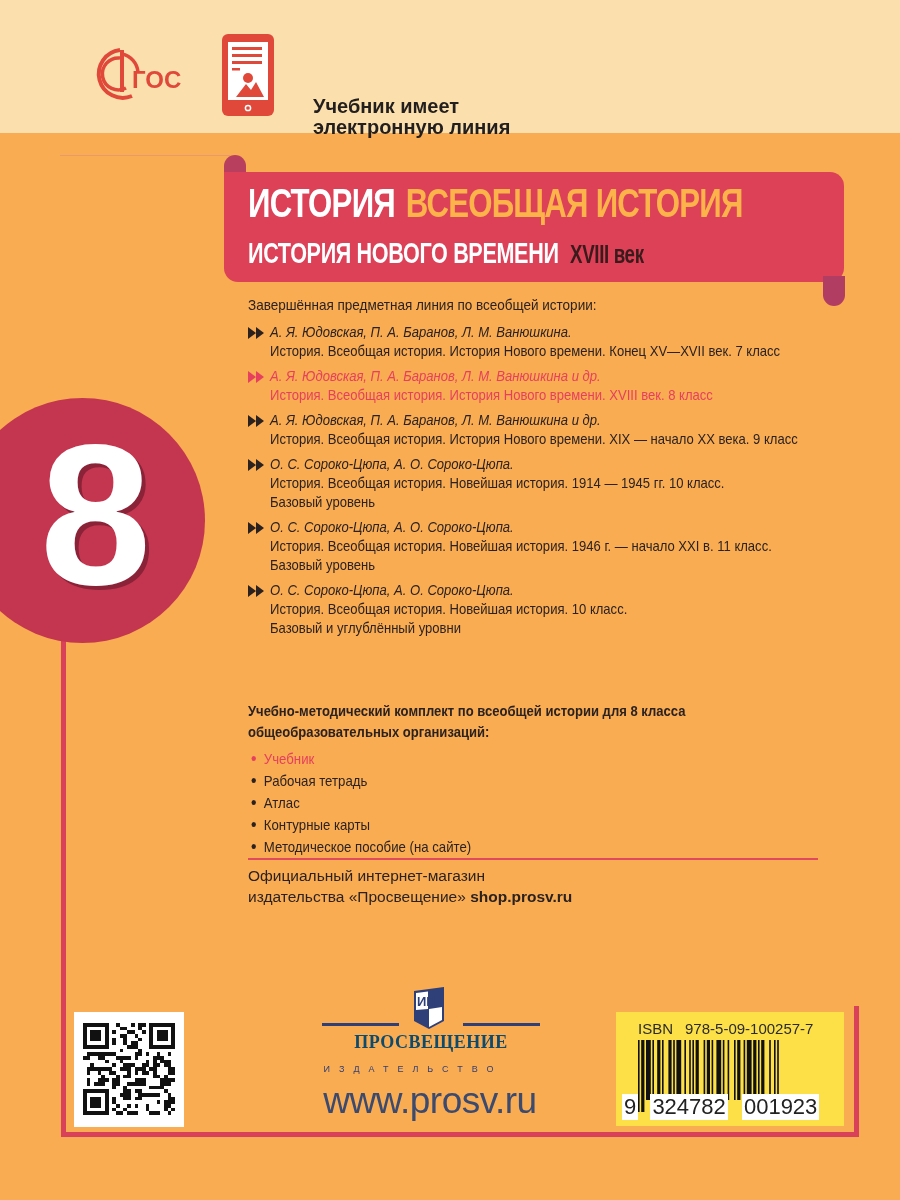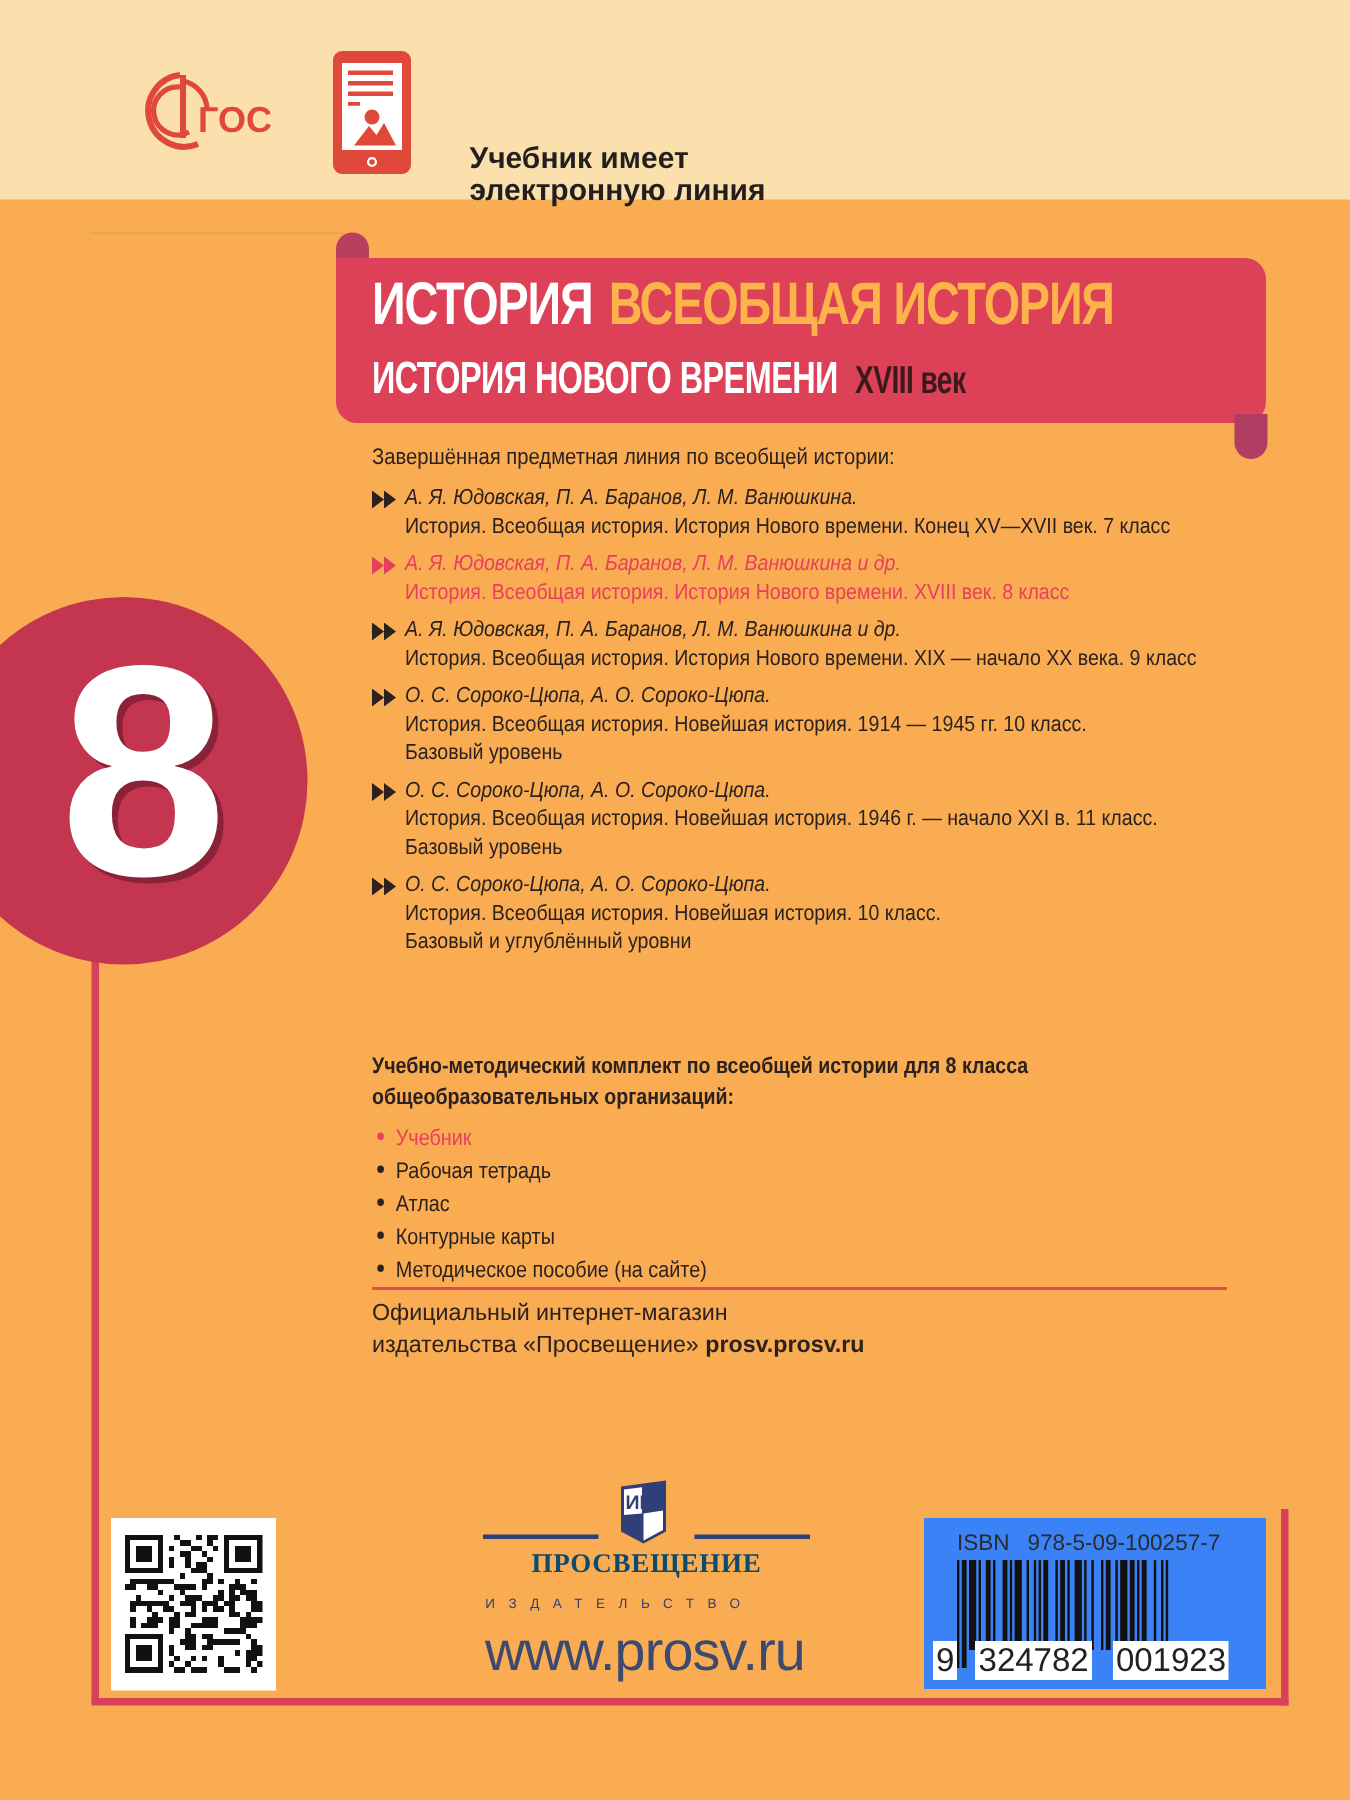--- a/index.html
+++ b/index.html
@@ -90,21 +90,21 @@
   .qr-box svg { width: 92px; height: 96px; }
 
   
   .pub-logo { position: absolute; left: 412px; top: 985px; width: 34px; height: 46px; }
   .pub-rule { position: absolute; top: 1023px; height: 3px; background: #2f3f78; width: 77px; }
   .pub-name { position: absolute; left: 322px; top: 1032px; width: 218px; text-align: center; font-family: "Liberation Serif", serif; font-weight: bold; font-size: 18px; color: #0c4a6e; letter-spacing: 0.5px; }
   .pub-sub { position: absolute; left: 304px; top: 1064px; width: 218px; text-align: center; font-size: 9px; letter-spacing: 9px; color: #2f3f78; }
   .pub-url { position: absolute; left: 318px; top: 1080px; width: 224px; text-align: center; font-size: 37px; color: #3b4a6e; letter-spacing: -0.5px; }
 
   
-  .isbn-box { position: absolute; left: 616px; top: 1012px; width: 228px; height: 114px; background: #3b82f6; }
+  .isbn-box { position: absolute; left: 616px; top: 1012px; width: 228px; height: 114px; background: #fde047; }
   .isbn-label { position: absolute; left: 22px; top: 8px; font-size: 15px; color: #2b2b2b; white-space: nowrap; }
   .isbn-label span { margin-left: 12px; }
   .isbn-bars { position: absolute; left: 22px; top: 28px; width: 190px; height: 72px; }
   .isbn-digits { position: absolute; left: 6px; top: 82px; font-size: 22px; color: #222; white-space: nowrap; background: transparent; }
   .isbn-digits .g { display: inline-block; background: #fff; padding: 0 2px; }
 </style>
 </head>
 <body>
 
 <div class="top-band"></div>
@@ -211,21 +211,21 @@
     <li class="kit-item current"><span class="dot"></span><span>Учебник</span></li>
     <li class="kit-item"><span class="dot"></span><span>Рабочая тетрадь</span></li>
     <li class="kit-item"><span class="dot"></span><span>Атлас</span></li>
     <li class="kit-item"><span class="dot"></span><span>Контурные карты</span></li>
     <li class="kit-item"><span class="dot"></span><span>Методическое пособие (на сайте)</span></li>
   </ul>
 
 <div class="divider"></div>
 <div class="shop-text">
   <div>Официальный интернет-магазин</div>
-  <div><span>издательства «Просвещение»</span> <b>prosv.prosv.ru</b></div>
+  <div><span>издательства «Просвещение»</span> <b>shop.prosv.ru</b></div>
 </div>
 
 <div class="qr-box">
   <svg id="qr-svg" viewBox="0 0 25 25" shape-rendering="crispEdges">
       <rect x="0" y="0" width="7" height="7" fill="#111"></rect>
       <rect x="1" y="1" width="5" height="5" fill="#fff"></rect>
       <rect x="2" y="2" width="3" height="3" fill="#111"></rect>
       <rect x="18" y="0" width="7" height="7" fill="#111"></rect>
       <rect x="19" y="1" width="5" height="5" fill="#fff"></rect>
       <rect x="20" y="2" width="3" height="3" fill="#111"></rect>

